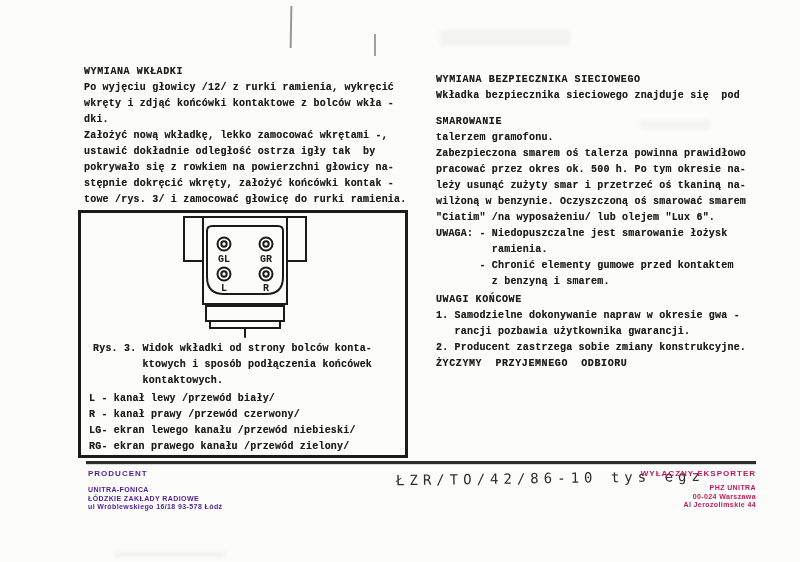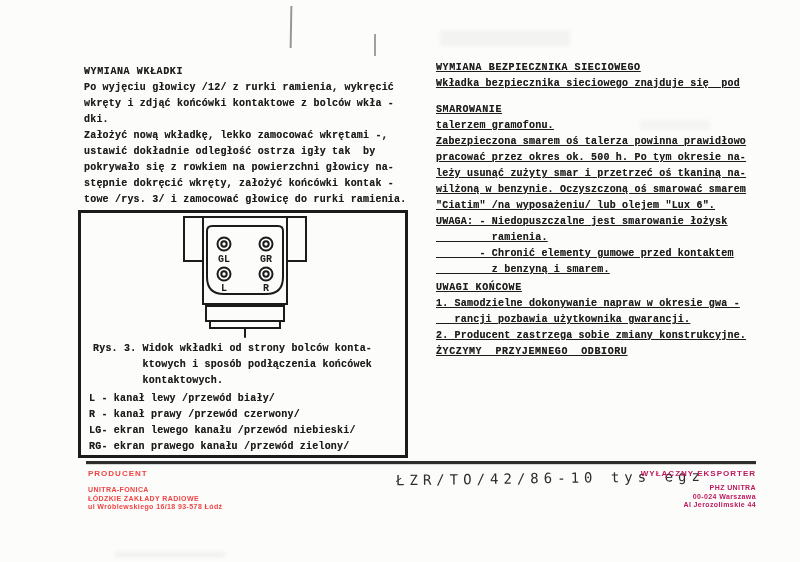--- a/index.html
+++ b/index.html
@@ -9,21 +9,21 @@
     font-family:"Liberation Mono", monospace;
   }
   .mono{
     font-weight:bold;font-size:10px;line-height:16px;white-space:pre;
     text-shadow:0 0 0.6px rgba(25,25,25,0.55);
     letter-spacing:0.2px;
   }
   .heading{letter-spacing:0.6px;}
   .col{position:absolute;}
   .col-left{left:84px;top:64px;width:352px;}
-  .col-right{left:436px;top:60px;width:352px;text-decoration:underline;}
+  .col-right{left:436px;top:72px;width:352px;}
   .gap10{margin-top:10px;}
   .gap22{}
   .gap2{margin-top:2px;}
   .gap12{}
   .fig-box{
     position:absolute;left:78px;top:210px;width:324px;height:242px;
     border:3px solid #1b1b1b;background:#fcfcfb;
   }
   .fig-drawing{position:absolute;left:101px;top:2px;}
   .fig-caption{position:absolute;left:12px;top:128px;}
@@ -32,21 +32,21 @@
   svg text{
     font-family:"Liberation Mono",monospace;font-weight:bold;font-size:10px;
     fill:#1b1b1b;text-anchor:middle;
   }
   .footer-rule{
     position:absolute;left:86px;top:461px;width:670px;height:3px;
     background:#2e2e2e;box-shadow:0 1px 0 rgba(0,0,0,0.15);
   }
   .producer{
     position:absolute;left:88px;top:469px;
-    font-family:"Liberation Sans",sans-serif;color:#ef4444;
+    font-family:"Liberation Sans",sans-serif;color:#4c1d95;
   }
   .producer .label{font-size:8px;font-weight:bold;letter-spacing:1px;}
   .producer .addr{margin-top:8px;font-size:7px;font-weight:bold;line-height:8.5px;letter-spacing:0.4px;}
   .print-code{
     position:absolute;left:396px;top:470px;
     font-family:"DejaVu Sans Mono",monospace;font-size:14px;color:#2d2d2d;
     letter-spacing:5px;transform:rotate(-0.8deg);white-space:pre;
   }
   .exporter{
     position:absolute;right:44px;top:469px;text-align:right;

